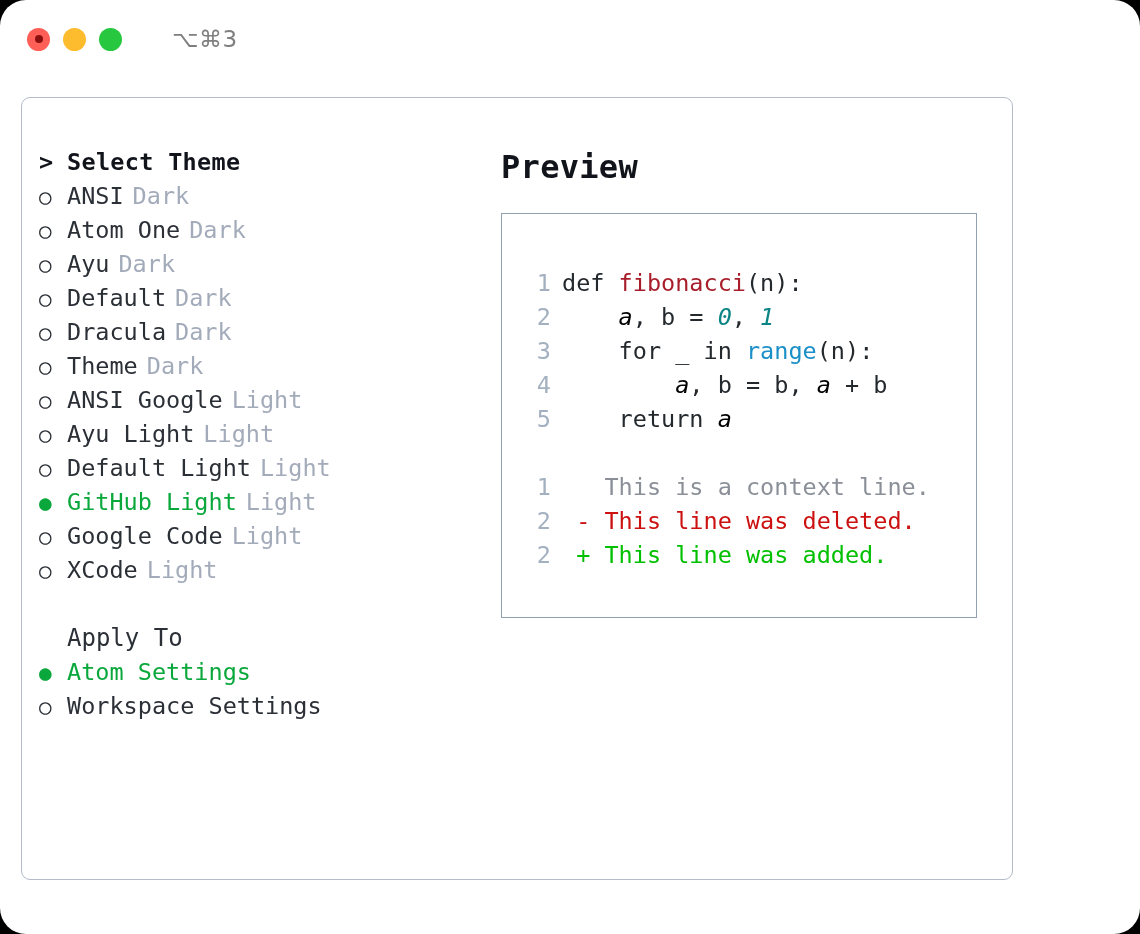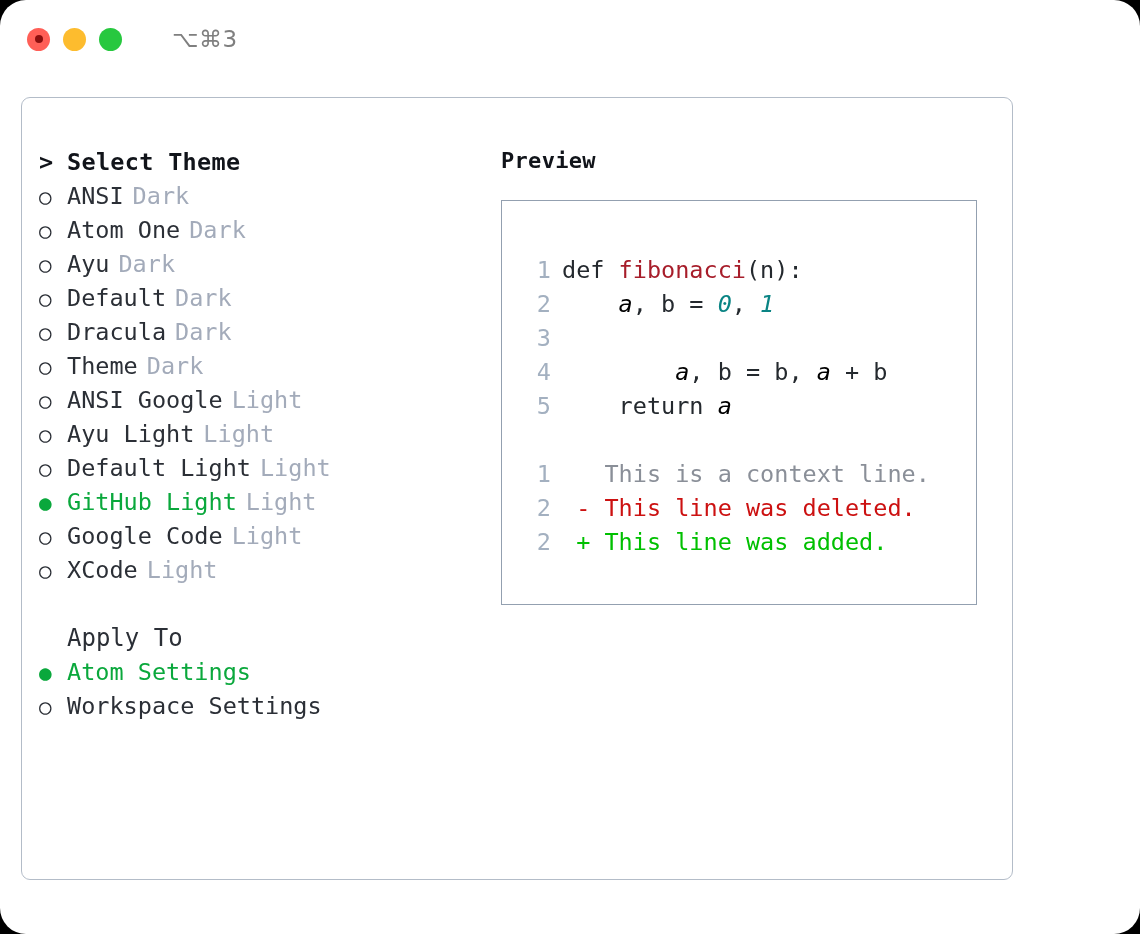--- a/index.html
+++ b/index.html
@@ -138,21 +138,21 @@
   }
 
   
   .right-col {
     position: absolute;
     left: 479px;
     top: 50px;
     width: 490px;
   }
   .preview-title {
-    font-size: 22px;
+    font-size: 32px;
     font-weight: bold;
     color: #11141a;
     letter-spacing: 0.3px;
   }
   .code-box {
     margin-top: 27px;
     width: 476px;
     height: 405px;
     box-sizing: border-box;
     border: 1.5px solid #93a0b0;
@@ -235,21 +235,21 @@
 
       </div>
 
       <div class="right-col">
         <div class="preview-title">Preview</div>
 
         <div class="code-box">
           <div id="code-sample">
               <div class="code-line"><span class="lineno">1</span><span><span class="code-text">def </span><span class="tok-fn">fibonacci</span><span class="code-text">(n):</span></span></div>
               <div class="code-line"><span class="lineno">2</span><span><span class="code-text">    </span><span class="tok-var">a</span><span class="code-text">, </span><span class="code-text">b</span><span class="code-text"> = </span><span class="tok-num">0</span><span class="code-text">, </span><span class="tok-num">1</span></span></div>
-              <div class="code-line"><span class="lineno">3</span></div>
+              <div class="code-line"><span class="lineno">3</span><span><span class="code-text">    for _ in </span><span class="tok-call">range</span><span class="code-text">(n):</span></span></div>
               <div class="code-line"><span class="lineno">4</span><span><span class="code-text">        </span><span class="tok-var">a</span><span class="code-text">, b = b, </span><span class="tok-var">a</span><span class="code-text"> + b</span></span></div>
               <div class="code-line"><span class="lineno">5</span><span><span class="code-text">    return </span><span class="tok-var">a</span></span></div>
             </div>
           <div class="blank-line"></div>
           <div id="diff-sample">
               <div class="code-line"><span class="lineno">1</span><span class="diff-ctx"><span>   </span><span>This is a context line.</span></span></div>
               <div class="code-line"><span class="lineno">2</span><span class="diff-del"><span> - </span><span>This line was deleted.</span></span></div>
               <div class="code-line"><span class="lineno">2</span><span class="diff-add"><span> + </span><span>This line was added.</span></span></div>
             </div>
         </div>

